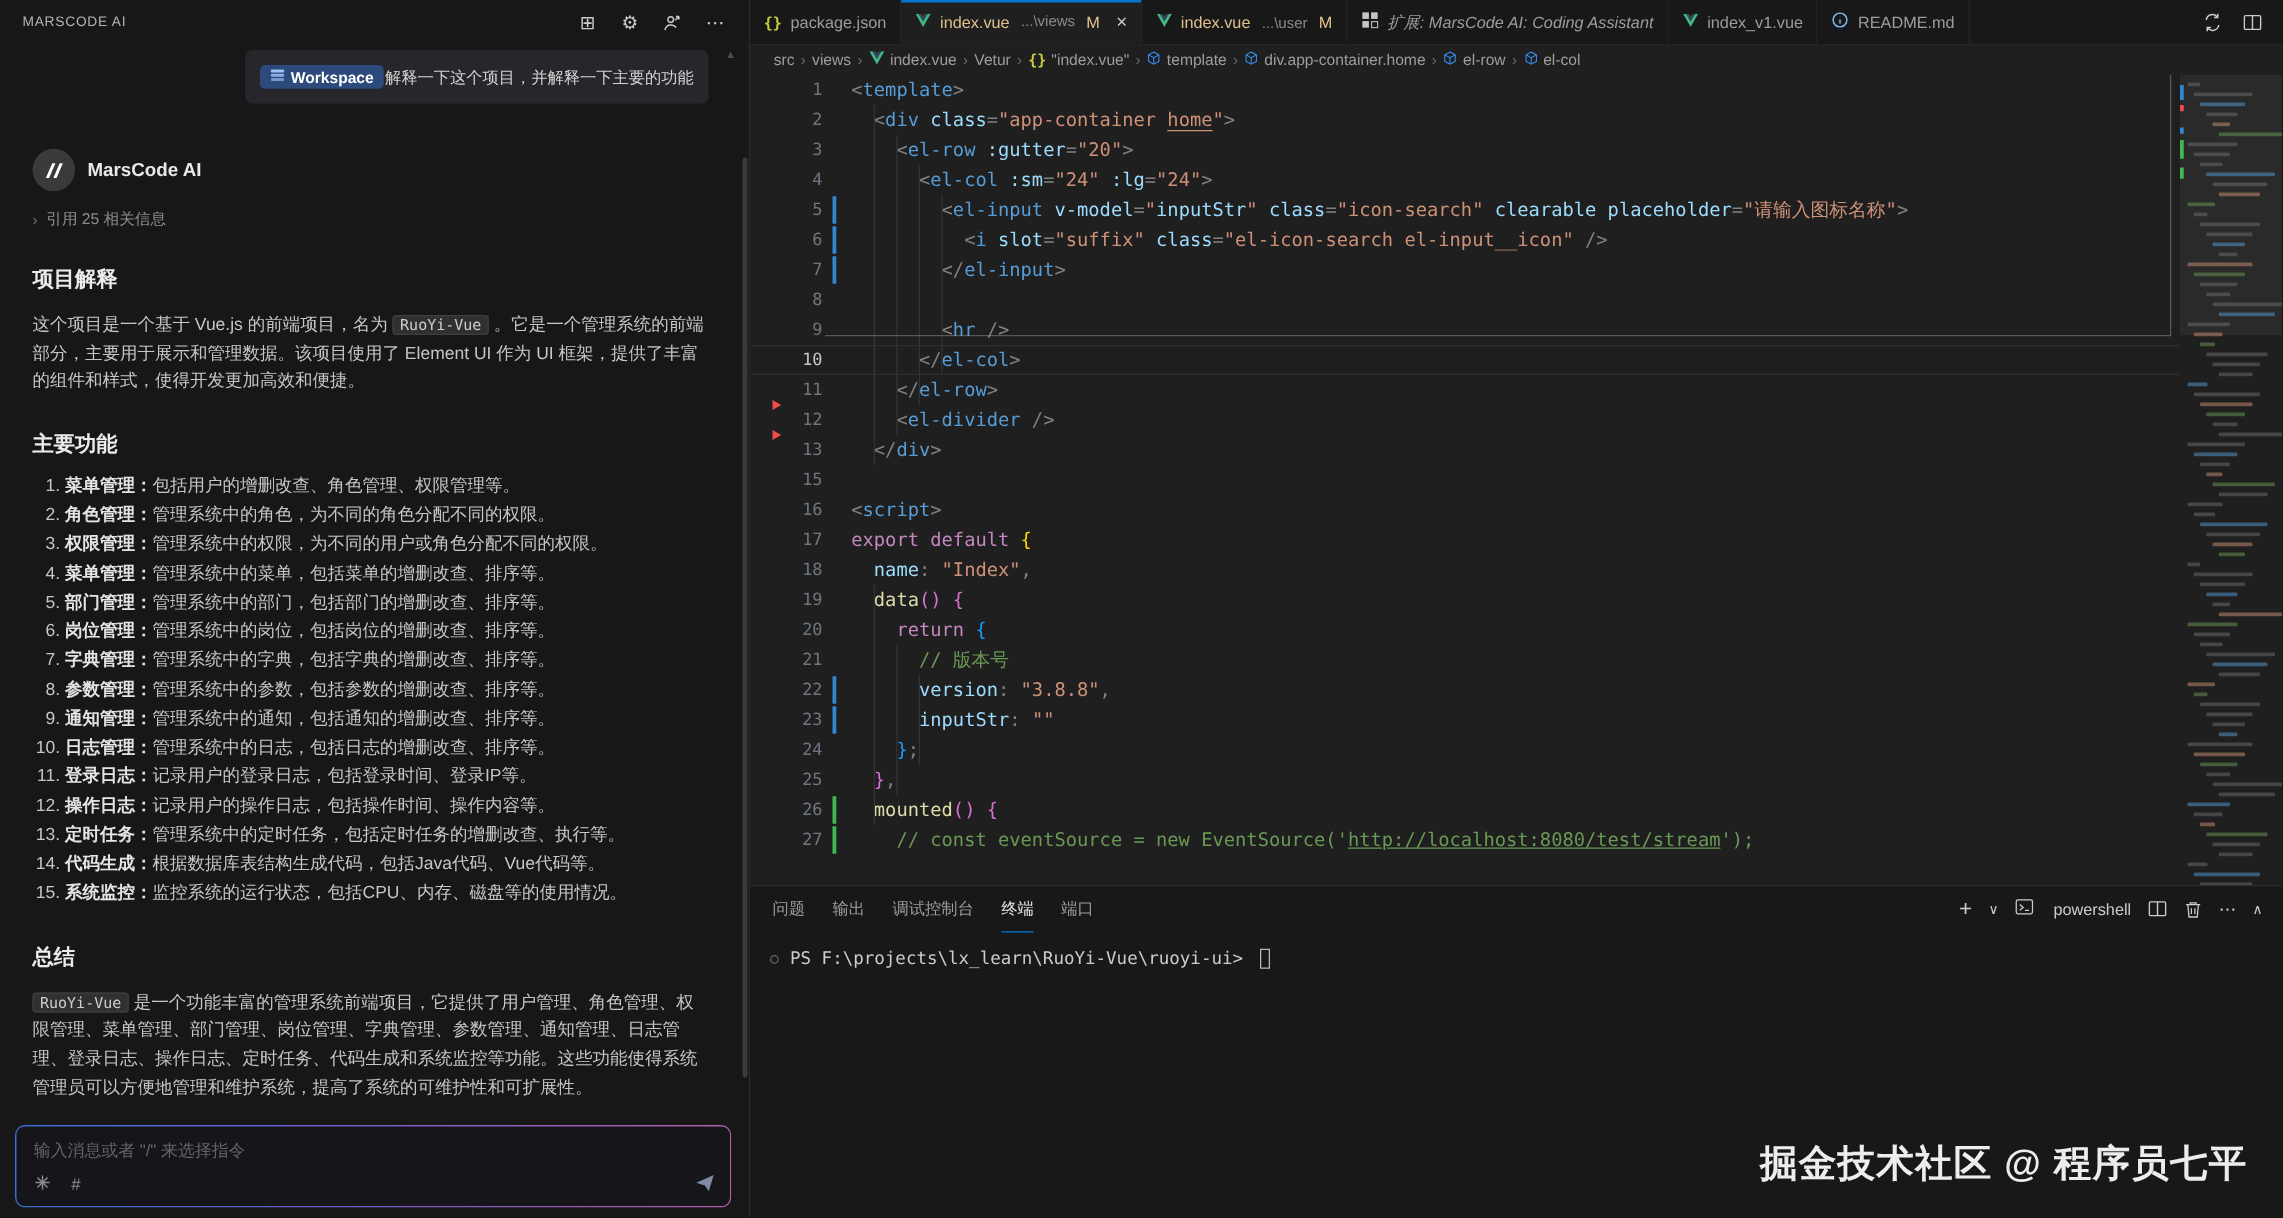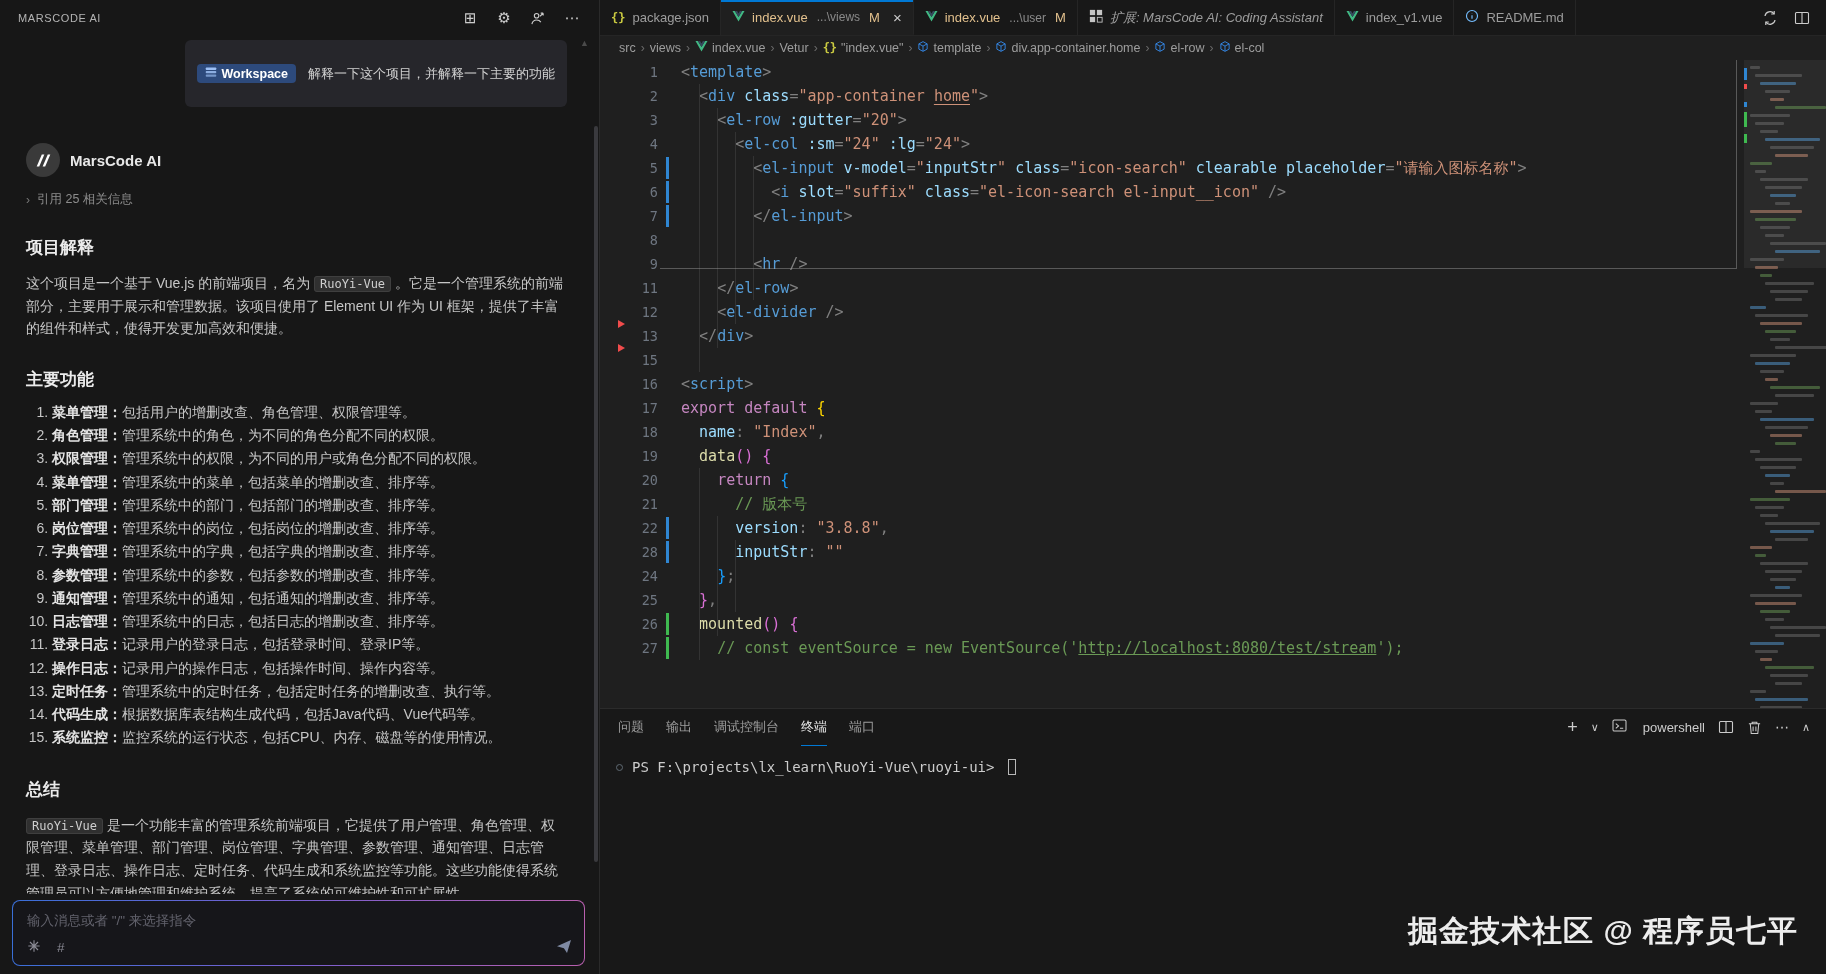--- a/index.html
+++ b/index.html
@@ -10,21 +10,21 @@
   
   .sidebar { position:relative; width:600px; flex:0 0 600px; background:#171717; border-right:1px solid #2a2a2a; }
   .sb-header { height:36px; display:flex; align-items:center; padding:0 18px; }
   .sb-title { font-size:11px; letter-spacing:.6px; color:#b4b4b4; }
   .sb-actions { margin-left:auto; display:flex; gap:16px; align-items:center; color:#cccccc; }
   .sb-actions .ic { width:18px; height:18px; display:flex; align-items:center; justify-content:center; font-size:15px; cursor:pointer; }
   .scroll-hint { position:absolute; top:38px; right:10px; color:#4a4a4a; font-size:9px; }
   .sb-scrollbar { position:absolute; right:1px; top:126px; width:4px; height:736px; background:#3a3a3e; border-radius:2px; }
 
   .chat { position:absolute; top:36px; bottom:80px; left:0; right:6px; overflow:hidden; padding:4px 26px 0 26px; }
-  .user-msg { margin-left:auto; width:fit-content; max-width:390px; background:#26262b; border-radius:6px; padding:24px 12px; display:flex; gap:12px; align-items:center; font-size:13px; color:#d2d2d2;text-align:center; }
+  .user-msg { margin-left:auto; width:fit-content; max-width:390px; background:#26262b; border-radius:6px; padding:12px 12px; display:flex; gap:1px; align-items:center; font-size:13px; color:#d2d2d2;text-align:center; }
   .ws-badge { display:inline-flex; align-items:center; gap:5px; background:#2d4a7c; color:#ffffff; font-weight:700; font-size:12.5px; border-radius:4px; padding:2px 8px; white-space:nowrap; }
   .ai-head { margin-top:36px; display:flex; align-items:center; gap:10px; }
   .avatar { width:34px; height:34px; border-radius:50%; background:#3a3a3a; display:flex; align-items:center; justify-content:center; }
   .ai-name { font-size:15px; font-weight:700; color:#e8e8e8; }
   .ref-row { margin-top:14px; font-size:12.5px; color:#8d8d8d; display:flex; align-items:center; gap:7px; cursor:pointer; }
   .ref-chev { font-size:12px; color:#777; }
   .chat h2 { margin-top:28px; font-size:17px; font-weight:700; color:#ebebeb; }
   .chat p { margin-top:13px; font-size:14px; line-height:1.62; color:#c6c6c6; }
   .code-chip { font-family:"DejaVu Sans Mono", monospace; font-size:12px; background:#303030; border:1px solid #3f3f3f; border-radius:3px; padding:0 5px; color:#cfcfcf; }
   .feat-list { margin-top:10px; padding-left:26px; }
@@ -359,20 +359,25 @@
           <div class="row">
             <span class="ln">8</span>
             <span class="gut"></span>
             <span class="codeline"></span>
           </div>
           <div class="row">
             <span class="ln">9</span>
             <span class="gut"></span>
             <span class="codeline"><span class="tk-pl">        </span><span class="tk-p">&lt;</span><span class="tk-tag">hr</span><span class="tk-p"> /&gt;</span></span>
           </div>
+          <div class="row current">
+            <span class="ln">10</span>
+            <span class="gut"></span>
+            <span class="codeline"><span class="tk-pl">      </span><span class="tk-p">&lt;/</span><span class="tk-tag">el-col</span><span class="tk-p">&gt;</span></span>
+          </div>
           <div class="row">
             <span class="ln">11</span>
             <span class="gut"></span>
             <span class="codeline"><span class="tk-pl">    </span><span class="tk-p">&lt;/</span><span class="tk-tag">el-row</span><span class="tk-p">&gt;</span></span>
           </div>
           <div class="row">
             <span class="ln">12</span>
             <span class="gut"></span>
             <span class="codeline"><span class="tk-pl">    </span><span class="tk-p">&lt;</span><span class="tk-tag">el-divider</span><span class="tk-p"> /&gt;</span></span>
           </div>
@@ -417,21 +422,21 @@
             <span class="codeline"><span class="tk-pl">      </span><span class="tk-cmt">// 版本号</span></span>
           </div>
           <div class="row">
             <span class="ln">22</span>
             <span class="gut">
               <span class="bar m"></span>
             </span>
             <span class="codeline"><span class="tk-pl">      </span><span class="tk-prop">version</span><span class="tk-p">:</span><span class="tk-pl"> </span><span class="tk-str">"3.8.8"</span><span class="tk-p">,</span></span>
           </div>
           <div class="row">
-            <span class="ln">28</span>
+            <span class="ln">23</span>
             <span class="gut">
               <span class="bar m"></span>
             </span>
             <span class="codeline"><span class="tk-pl">      </span><span class="tk-prop">inputStr</span><span class="tk-p">:</span><span class="tk-pl"> </span><span class="tk-str">""</span></span>
           </div>
           <div class="row">
             <span class="ln">24</span>
             <span class="gut"></span>
             <span class="codeline"><span class="tk-pl">    </span><span class="tk-b3">}</span><span class="tk-p">;</span></span>
           </div>

